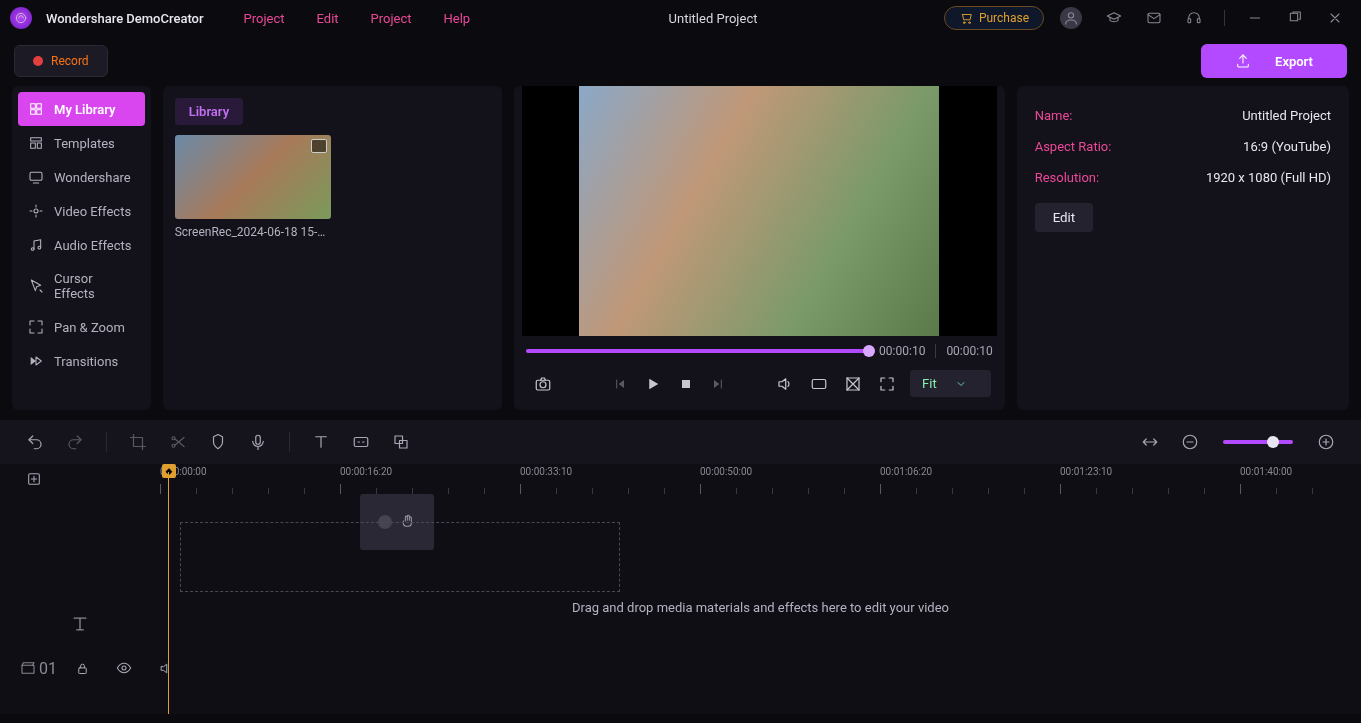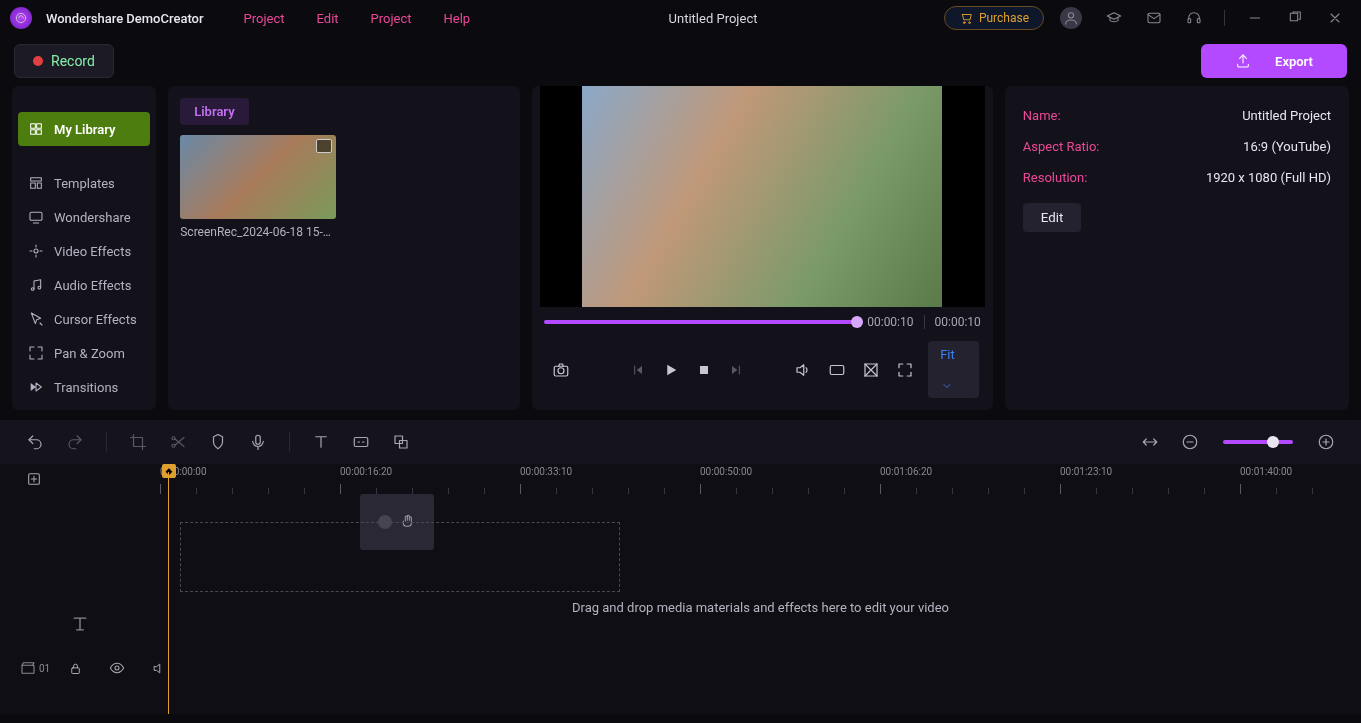--- a/index.html
+++ b/index.html
@@ -13,29 +13,29 @@
 .menu-item { color: #ec4899; padding: 4px 12px; cursor: pointer; }
 .project-title { flex: 1; text-align: center; color: #d8d6e0; }
 .purchase-btn { background: #0f172a; border: 1px solid #6a4a20; color: #e0a030; padding: 4px 14px; border-radius: 14px; display: inline-flex; align-items: center; gap: 6px; cursor: pointer; font-size: 12px; }
 .tb-icon { color: #8a8894; padding: 0 8px; cursor: pointer; display: inline-flex; }
 .tb-icon svg { width: 16px; height: 16px; }
 .tb-sep { width: 1px; height: 16px; background: #35333f; margin: 0 6px; }
 .user-avatar { width: 22px; height: 22px; border-radius: 50%; background: #3a3846; display:inline-flex; align-items:center; justify-content:center; }
 
 
 .toprow { height: 50px; display: flex; align-items: center; justify-content: space-between; padding: 0 14px; }
-.record-btn { background: #1c1a24; border: 1px solid #2a2834; color: #86efac; padding: 8px 18px; border-radius: 6px; display: inline-flex; align-items: center; gap: 8px; cursor: pointer; font-size: 14px; }
+.record-btn { background: #1c1a24; border: 1px solid #2a2834; color: #f97316; padding: 8px 18px; border-radius: 6px; display: inline-flex; align-items: center; gap: 8px; cursor: pointer; font-size: 12px; }
 .rec-dot { width: 10px; height: 10px; border-radius: 50%; background: #e04040; }
 .export-btn { background: #b44aff; color: #fff; padding: 9px 34px; border-radius: 6px; display: inline-flex; align-items: center; gap: 24px; cursor: pointer; font-weight: 600; }
 
 
 .main { display: flex; gap: 12px; padding: 0 12px; height: 324px; }
 .sidebar { width: 146px; background: #13121a; border-radius: 6px; padding: 6px 0; overflow: hidden; }
 .sb-item { display: flex; align-items: center; gap: 10px; padding: 9px 16px; color: #b4b2c0; cursor: pointer; font-size: 13px; }
-.sb-item.active { background: #4d7c0f; color: #fff; font-weight: 600; border-radius: 4px; margin: 20px 6px; padding: 9px 10px; }
+.sb-item.active { background: #d946ef; color: #fff; font-weight: 600; border-radius: 4px; margin: 0 6px; padding: 9px 10px; }
 .sb-icon { width: 16px; height: 16px; display: inline-flex; align-items: center; justify-content: center; flex-shrink: 0; }
 
 .library-panel { width: 356px; background: #13121a; border-radius: 6px; padding: 12px; }
 .lib-chip { display: inline-block; background: #2a1a3a; color: #c070f0; padding: 6px 14px; border-radius: 4px; font-weight: 600; }
 .lib-actions { display: flex; align-items: center; gap: 10px; margin-top: 12px; }
 .import-btn { background: #24222e; border: none; color: #c8c6d0; padding: 7px 14px; border-radius: 14px; display: inline-flex; align-items: center; gap: 6px; cursor: pointer; font-size: 12px; }
 .filter-ic { margin-left: auto; color: #a8a6b4; cursor: pointer; }
 .media-grid { margin-top: 10px; }
 .media-card { width: 156px; }
 .thumb { width: 156px; height: 84px; background: linear-gradient(135deg,#6a8aa8 0%,#a87a5a 50%,#7a9a5a 100%); border-radius: 3px; position: relative; }
@@ -48,21 +48,21 @@
 .scrub-row { display: flex; align-items: center; gap: 10px; padding: 8px 4px; }
 .scrubber { flex: 1; height: 4px; background: #2a2834; border-radius: 4px; position: relative; }
 .scrub-fill { position: absolute; left: 0; top: 0; bottom: 0; width: 100%; background: #b44aff; border-radius: 4px; }
 .scrub-knob { position: absolute; right: -6px; top: -4px; width: 12px; height: 12px; border-radius: 50%; background: #d8a8ff; }
 .timecode { color: #a8a6b4; font-size: 12px; }
 .timecode-sep { width: 1px; height: 14px; background: #3a3846; }
 .controls-row { display: flex; align-items: center; padding: 4px 6px; gap: 4px; }
 .ctrl-ic { color: #c8c6d0; padding: 4px 6px; cursor: pointer; display: inline-flex; }
 .ctrl-ic.dim { color: #5a5864; }
 .ctrl-gap { flex: 1; }
-.fit-select { background: #24222e; border: none; color: #3b82f6; padding: 6px 24px 6px 12px; border-radius: 4px; cursor: pointer; position: relative; display: inline-flex; align-items: center; gap: 18px; flex-direction: column; }
+.fit-select { background: #24222e; border: none; color: #86efac; padding: 6px 24px 6px 12px; border-radius: 4px; cursor: pointer; position: relative; display: inline-flex; align-items: center; gap: 18px; }
 
 .info-panel { width: 348px; background: #13121a; border-radius: 6px; padding: 14px 18px; }
 .info-title { color: #fff; font-weight: 700; font-size: 15px; margin-bottom: 14px; }
 .info-row { display: flex; justify-content: space-between; padding: 8px 0; font-size: 13px; }
 .info-label { color: #ec4899; }
 .info-val { color: #e8e6f0; }
 .edit-btn { background: #24222e; border: none; color: #e8e6f0; padding: 7px 18px; border-radius: 4px; margin-top: 10px; cursor: pointer; }
 
 
 .tl-toolbar { height: 44px; background: #15141c; margin-top: 10px; display: flex; align-items: center; padding: 0 18px; gap: 6px; }
@@ -86,21 +86,21 @@
 .tl-body { position: relative; height: 200px; }
 .track { display: flex; height: 100px; align-items: center; }
 .track-head { width: 160px; display: flex; align-items: center; justify-content: center; gap: 10px; }
 .track-lane { flex: 1; position: relative; height: 100%; }
 .dropzone { position: absolute; left: 20px; top: 28px; width: 440px; height: 70px; border: 1px dashed #4a4854; }
 .drag-ghost { position: absolute; left: 200px; top: 0; width: 74px; height: 56px; background: #2a2834; border-radius: 3px; display:flex; align-items:center; justify-content:center; gap:8px; cursor:grabbing; }
 .ghost-circle { width:14px; height:14px; border-radius:50%; background:#46444f; }
 .ghost-hand { color:#9a98a4; }
 .drop-hint { text-align: center; color: #b4b2c0; margin-top: 6px; font-size: 13px; }
 .footer-icons { position: absolute; left: 20px; bottom: 14px; display: flex; align-items: center; gap: 10px; color: #8a8894; }
-.badge01 { font-size: 10px; }
+.badge01 { font-size: 16px; }
 
 svg { fill: none; stroke: currentColor; stroke-width: 1.6; stroke-linecap: round; stroke-linejoin: round; }
 </style>
 </head>
 <body>
 
 <div class="titlebar">
   <span class="logo">
       <svg viewBox="0 0 24 24">
         <circle cx="12" cy="12" r="8"></circle>

